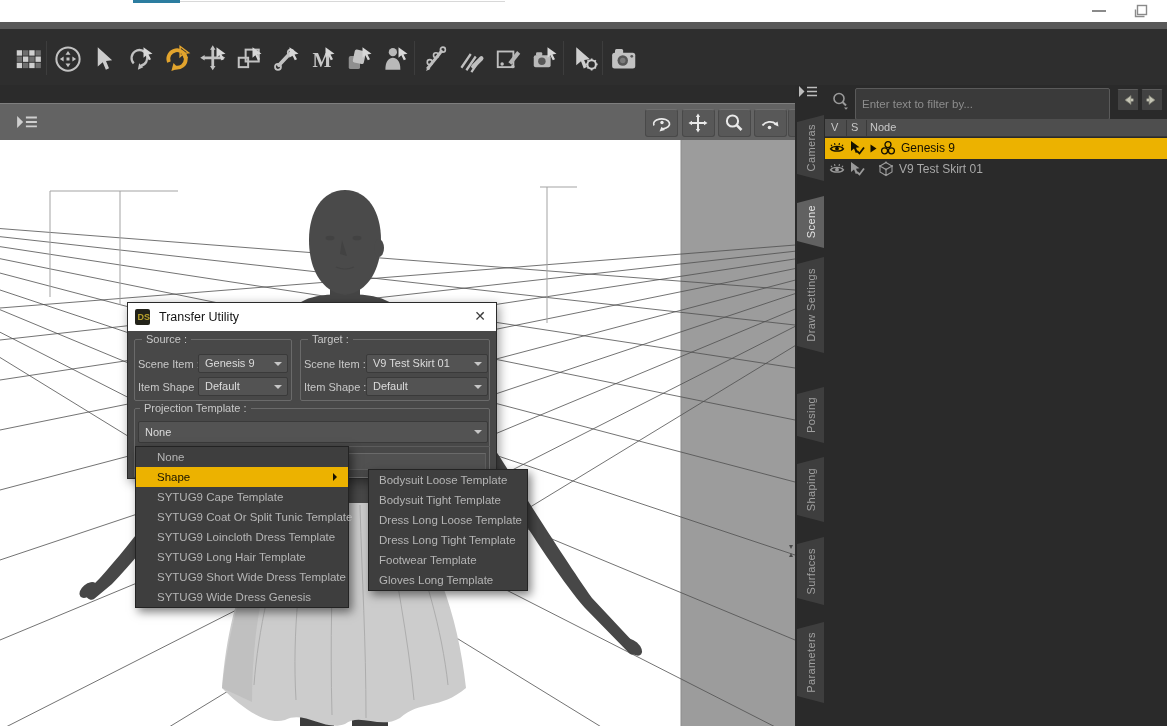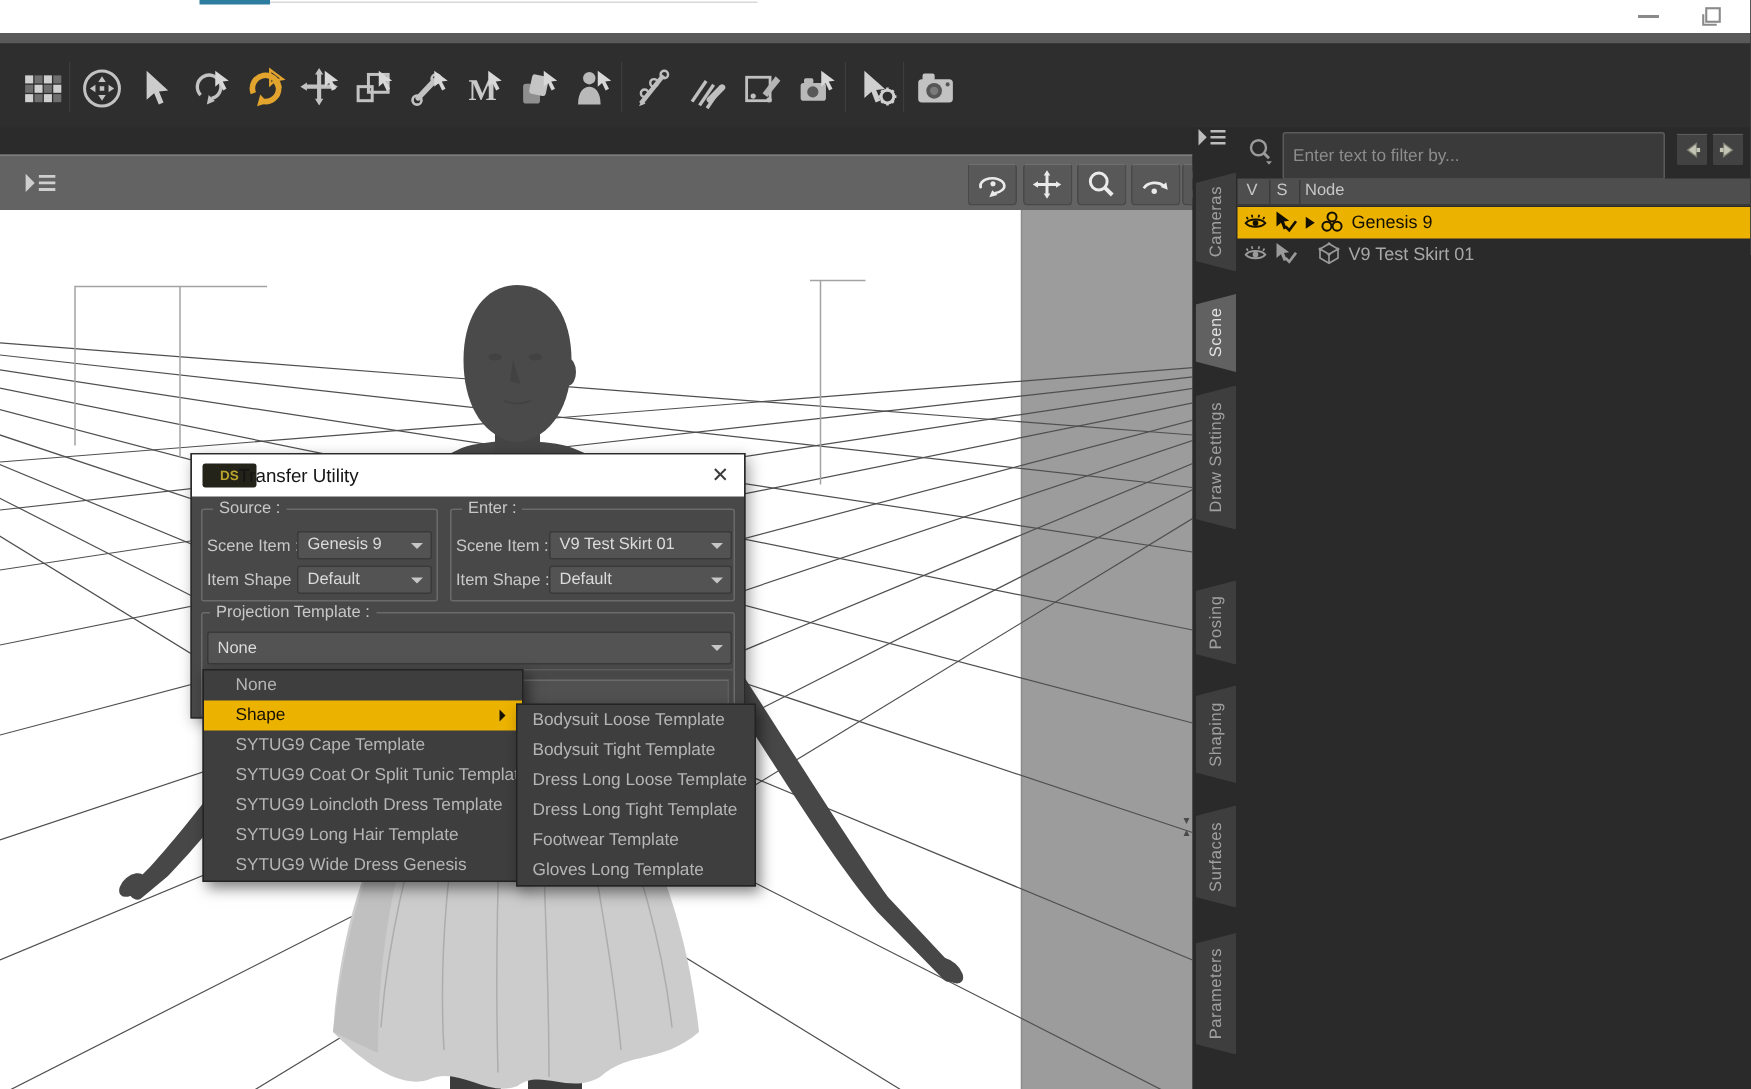--- a/index.html
+++ b/index.html
@@ -64,22 +64,22 @@
   .tree-row.selected { background:#ecb200; color:#141000; }
   .tree-row .ric { position:absolute; width:16px; height:16px; top:2px; }
   .tree-row .lbl { position:absolute; top:3px; white-space:nowrap; }
   .tree-row.plain { color:#a8a8a8; }
   .collapse-handle { position:absolute; left:-6px; top:458px; width:9px; height:16px; color:#4a4a4a; font-size:8px; line-height:8px; }
 
   
   .dialog { position:absolute; left:127px; top:302px; width:370px; height:177px; background:#484848;
     border:1px solid #2a2a2a; box-shadow:2px 3px 10px rgba(0,0,0,.4); z-index:50; }
   .dlg-title { position:absolute; left:0; top:0; width:100%; height:28px; background:#ffffff; }
-  .ds-icon { position:absolute; left:7px; top:6px; width:36px; height:16px; background:#23231a;
-    color:#b9a22c; font-size:9px; font-weight:bold; text-align:center; line-height:16px; border-radius:2px; }
+  .ds-icon { position:absolute; left:7px; top:6px; width:15px; height:16px; background:#23231a;
+    color:#b9a22c; font-size:9px; font-weight:bold; text-align:right; line-height:16px; border-radius:2px; }
   .dlg-title-text { position:absolute; left:31px; top:7px; font-size:12.5px; color:#141414; }
   .dlg-close { position:absolute; right:10px; top:5px; font-size:14px; color:#3c3c3c; cursor:pointer; }
   .group { position:absolute; border:1px solid #6a6a6a; border-radius:2px; }
   .group-label { position:absolute; font-size:11px; color:#c8c8c8; background:#484848; padding:0 4px; white-space:nowrap; }
   .flabel { position:absolute; font-size:11px; color:#c8c8c8; white-space:nowrap; }
   .combo { position:absolute; background:#535353; border:1px solid #3a3a3a; border-radius:2px;
     color:#dcdcdc; font-size:11px; padding-left:6px; cursor:pointer; white-space:nowrap; overflow:hidden; }
   .combo::after { content:""; position:absolute; right:5px; top:50%; margin-top:-2px;
     border:4px solid transparent; border-top-color:#c6c6c6; }
   .dlg-strip { position:absolute; left:90px; top:150px; width:268px; height:17px; background:#515151;
@@ -419,43 +419,44 @@
       <div class="dlg-close">✕</div>
     </div>
     <div class="group" style="left:6px;top:36px;width:158px;height:62px"></div>
     <span class="group-label" style="left:14px;top:30px">Source :</span>
     <span class="flabel" style="left:10px;top:55px">Scene Item :</span>
     <div class="combo" style="left:70px;top:51px;width:90px;height:19px;line-height:17px">Genesis 9</div>
     <span class="flabel" style="left:10px;top:78px">Item Shape :</span>
     <div class="combo" style="left:70px;top:74px;width:90px;height:19px;line-height:17px">Default</div>
 
     <div class="group" style="left:172px;top:36px;width:190px;height:62px"></div>
-    <span class="group-label" style="left:180px;top:30px">Enter :</span>
+    <span class="group-label" style="left:180px;top:30px">Target :</span>
     <span class="flabel" style="left:176px;top:55px">Scene Item :</span>
     <div class="combo" style="left:238px;top:51px;width:122px;height:19px;line-height:17px">V9 Test Skirt 01</div>
     <span class="flabel" style="left:176px;top:78px">Item Shape :</span>
     <div class="combo" style="left:238px;top:74px;width:122px;height:19px;line-height:17px">Default</div>
 
     <div class="group" style="left:6px;top:105px;width:356px;height:70px"></div>
     <span class="group-label" style="left:12px;top:99px">Projection Template :</span>
     <div class="combo" style="left:10px;top:118px;width:350px;height:22px;line-height:20px">None</div>
     <div class="dlg-line"></div>
     <div class="dlg-strip"></div>
   </div>
 
   <div class="menu" style="left:135px;top:446px;width:214px" id="proj-menu">
       <div class="menu-item">None</div>
       <div class="menu-item hl">Shape</div>
       <div class="menu-item">SYTUG9 Cape Template</div>
       <div class="menu-item">SYTUG9 Coat Or Split Tunic Template</div>
       <div class="menu-item">SYTUG9 Loincloth Dress Template</div>
       <div class="menu-item">SYTUG9 Long Hair Template</div>
+      <div class="menu-item">SYTUG9 Short Wide Dress Template</div>
       <div class="menu-item">SYTUG9 Wide Dress Genesis</div>
     </div>
-  <div class="menu submenu" style="left:344px;top:469px;width:160px" id="proj-submenu">
+  <div class="menu submenu" style="left:368px;top:469px;width:160px" id="proj-submenu">
       <div class="menu-item">Bodysuit Loose Template</div>
       <div class="menu-item">Bodysuit Tight Template</div>
       <div class="menu-item">Dress Long Loose Template</div>
       <div class="menu-item">Dress Long Tight Template</div>
       <div class="menu-item">Footwear Template</div>
       <div class="menu-item">Gloves Long Template</div>
     </div>
 
 </div>
 

